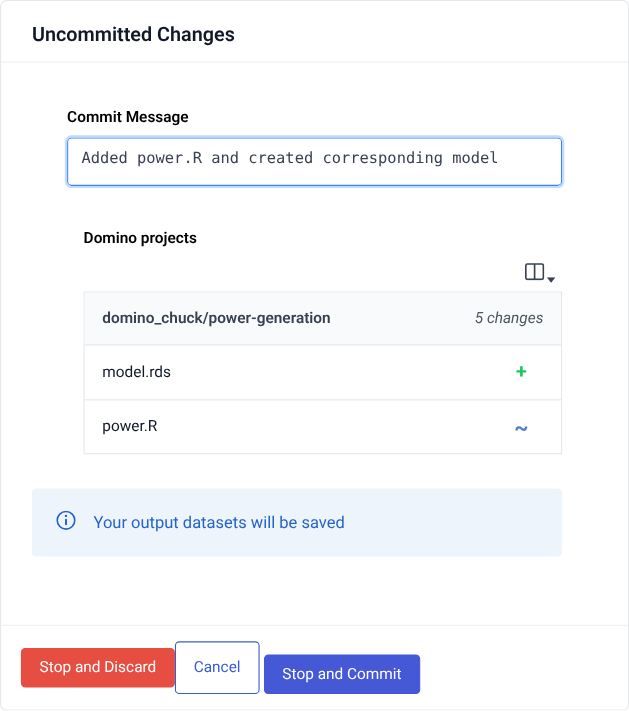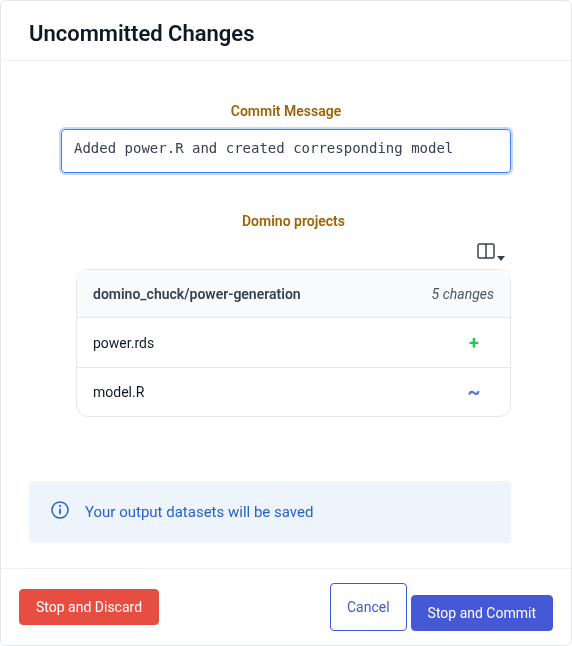--- a/index.html
+++ b/index.html
@@ -13,37 +13,36 @@
       border: 1px solid #e5e7eb;
       border-radius: 6px;
       overflow: hidden;
     }
 
     .modal-header {
       padding: 20px 28px 14px 28px;
       border-bottom: 1px solid #eef0f2;
     }
     .modal-header h2 {
-      font-size: 22px;
+      font-size: 18px;
       font-weight: 600;
       color: #111827;
     }
 
     .modal-body {
       flex: 1;
       padding: 42px 60px 24px 60px;
       overflow-y: auto;
     }
 
     .section-label {
       font-size: 14px;
       font-weight: 600;
-      color: #a16207;
+      color: #000000;
       margin-bottom: 10px;
-      text-align: center;
     }
 
     .commit-input {
       width: 100%;
       height: 44px;
       padding: 10px 12px;
       font-size: 14px;
       color: #374151;
       border: 1px solid #3b82f6;
       border-radius: 4px;
@@ -67,21 +66,21 @@
       display: inline-flex;
       align-items: center;
       gap: 2px;
       cursor: pointer;
       color: #374151;
     }
 
     .changes-table {
       width: 100%;
       border: 1px solid #e5e7eb;
-      border-radius: 12px;
+      border-radius: 0;
       background: #fff;
     }
     .changes-row {
       display: flex;
       align-items: center;
       justify-content: space-between;
       padding: 14px 16px;
       border-bottom: 1px solid #e5e7eb;
       font-size: 14px;
       min-height: 48px;
@@ -115,33 +114,33 @@
       overflow:hidden;
       display:flex;
       align-items:center;
       justify-content:center;
     }
 
     .info-banner {
       display: flex;
       align-items: center;
       gap: 16px;
-      margin: 64px 0 0 -32px;
+      margin: 31px 0 0 -32px;
       width: calc(100% + 32px);
       padding: 20px 22px;
       background: #eef4fb;
       border-radius: 4px;
       color: #2563c9;
       font-size: 15px;
     }
     .info-banner svg { flex-shrink: 0; }
 
     .modal-footer {
       display: flex;
-      justify-content: space-between;
+      justify-content: flex-start;
       align-items: center;
       padding: 14px 18px;
       border-top: 1px solid #eef0f2;
     }
     .footer-right { display: flex; gap: 4px; }
 
     button {
       font-family: inherit;
       font-size: 14px;
       padding: 9px 16px;
@@ -198,25 +197,25 @@
           </span>
         </span>
       </div>
 
       <div class="changes-table">
         <div class="changes-row header">
           <span class="proj-name">domino_chuck/power-generation</span>
           <span class="changes-count">5 changes</span>
         </div>
         <div class="changes-row">
-          <span class="file-name">power.rds</span>
+          <span class="file-name">model.rds</span>
           <span class="status-added">+</span>
         </div>
         <div class="changes-row">
-          <span class="file-name">model.R</span>
+          <span class="file-name">power.R</span>
           <span class="status-modified">~</span>
         </div>
       </div>
     </div>
 
     <div class="info-banner">
       <span>
         <svg width="18" height="18" viewBox="0 0 18 18">
           <circle cx="9" cy="9" r="8" stroke="#2563c9" stroke-width="1.5" fill="none"></circle>
           <circle cx="9" cy="5" r="1.1" fill="#2563c9"></circle>

